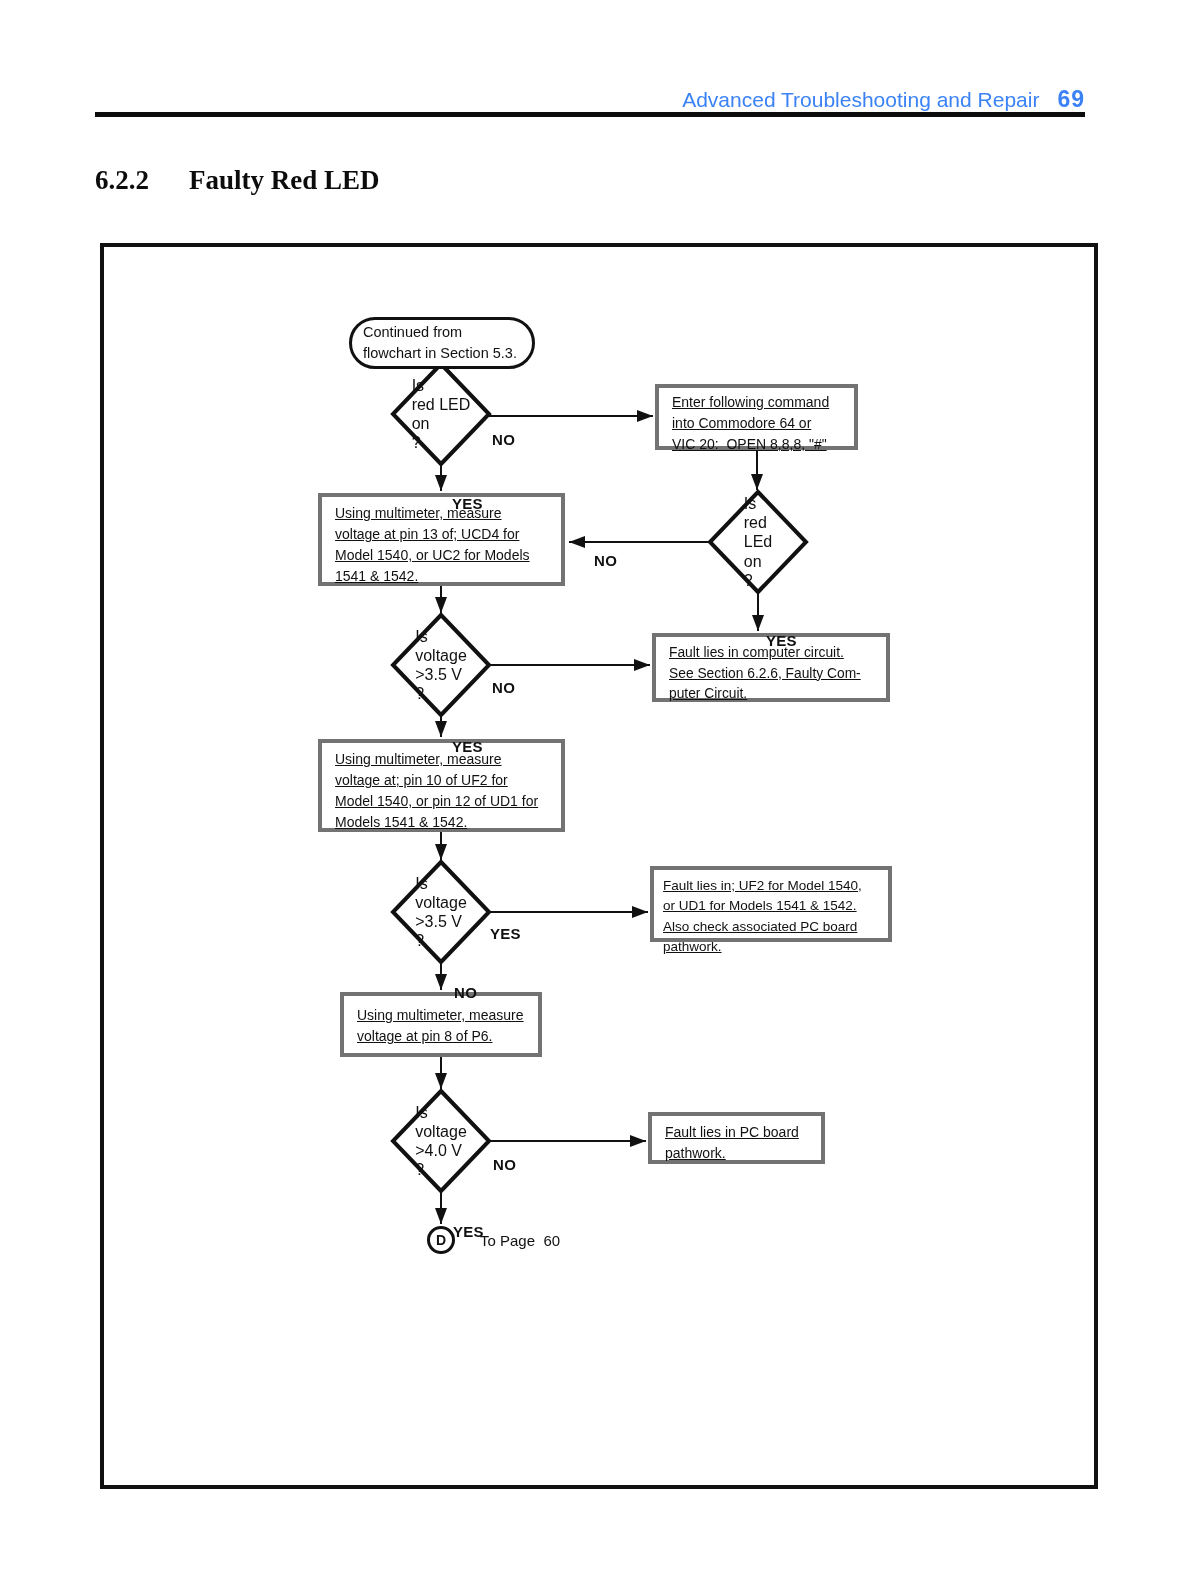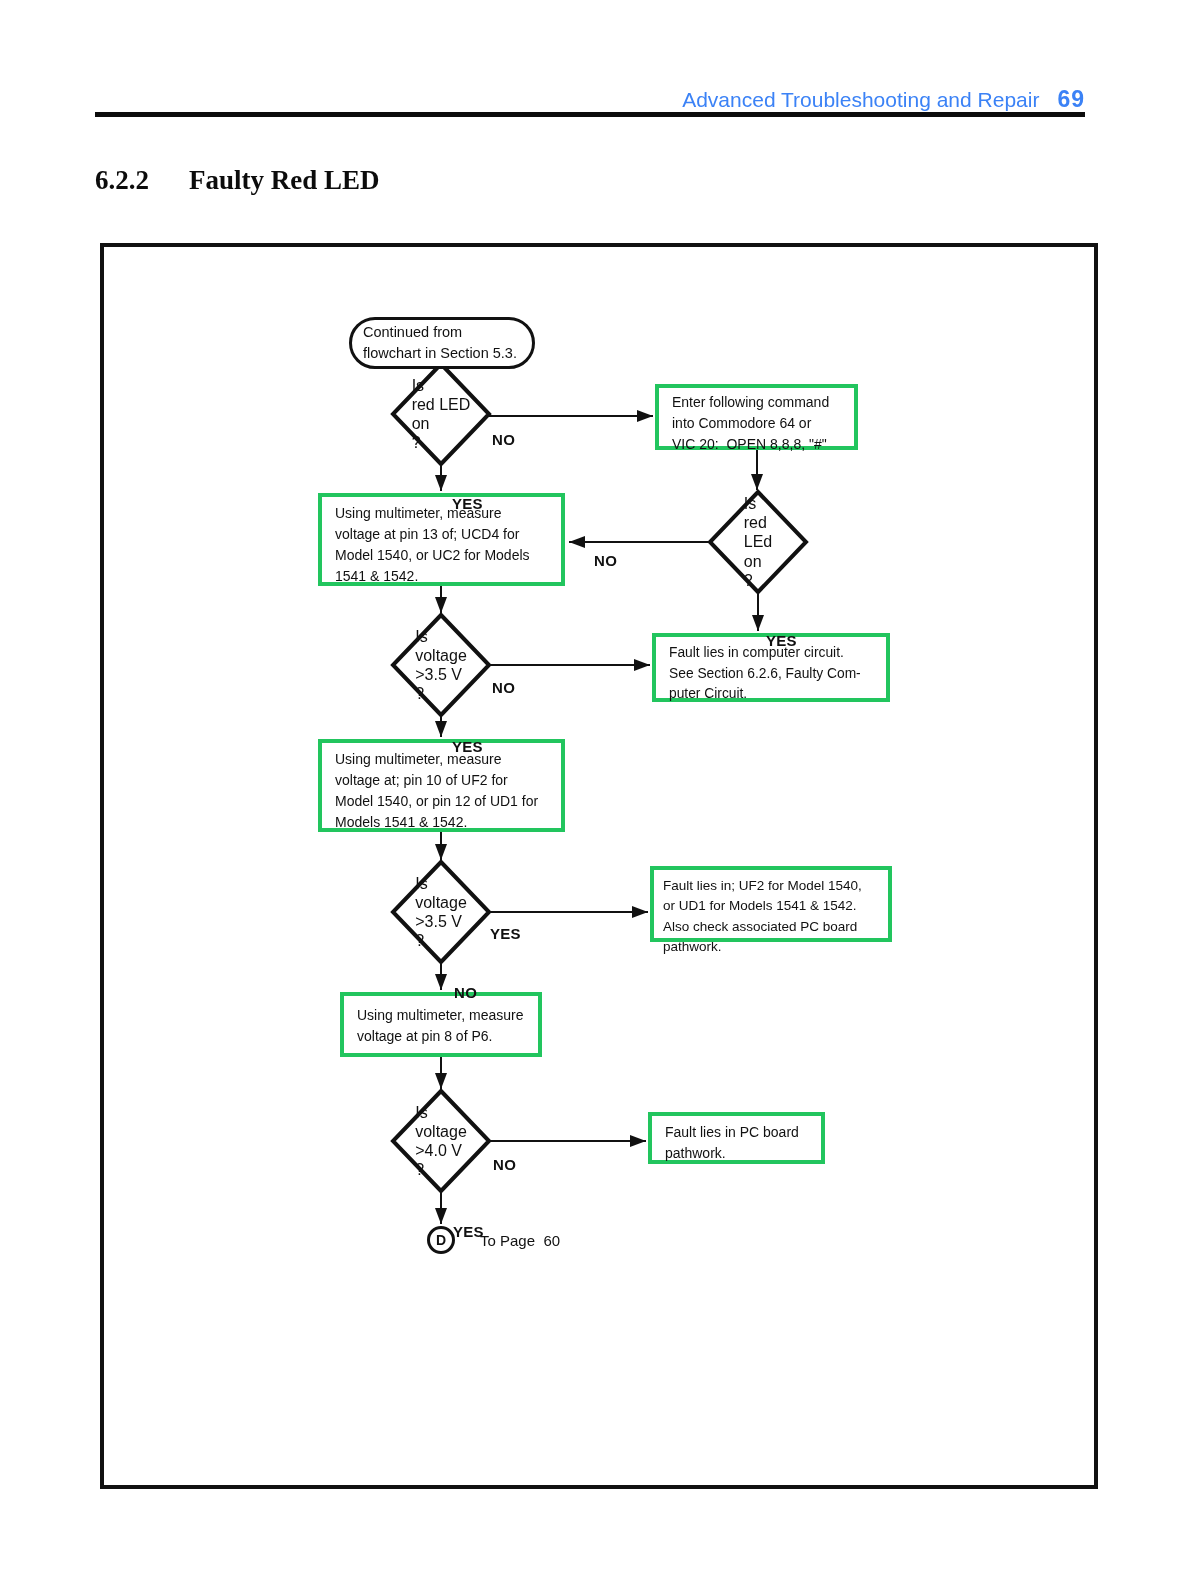--- a/index.html
+++ b/index.html
@@ -66,26 +66,27 @@
     border-radius:27px;
     background:#fff;
     box-sizing:border-box;
     display:flex; align-items:center;
     padding-left:11px;
     font-size:14.5px;
     line-height:1.42;
   }
   .pbox{
     position:absolute;
-    border:4px solid #22c55e;
+    border:4px solid #737373;
     background:#fff;
     box-sizing:border-box;
     font-size:14px;
     line-height:1.5;
     padding:6px 6px 12px 13px;
+    text-decoration:underline;
   }
   .dtext{
     position:absolute;
     width:100px;
     display:flex; align-items:center; justify-content:center;
     text-align:left;
     font-size:16px;
     line-height:1.2;
     z-index:3;
   }

